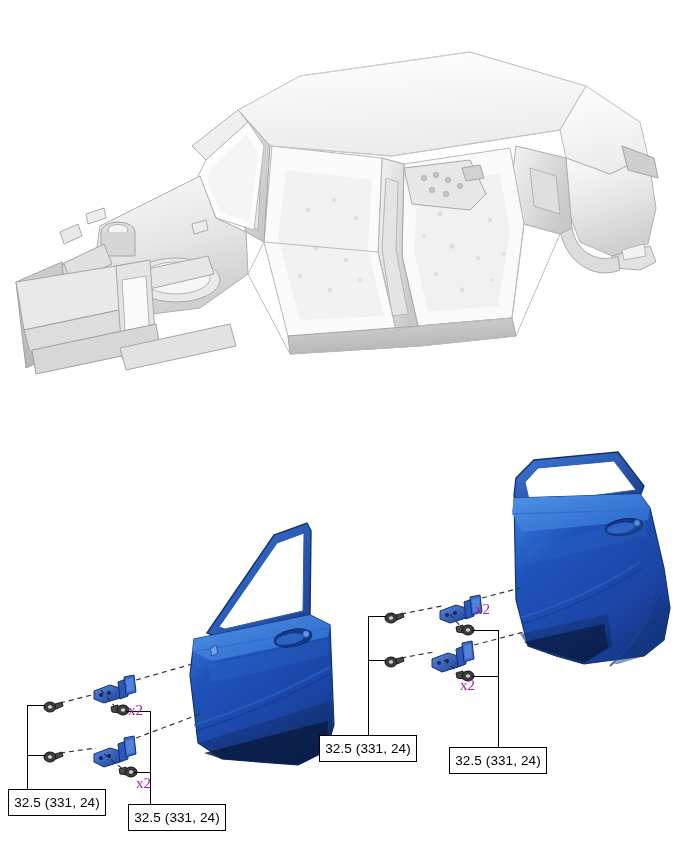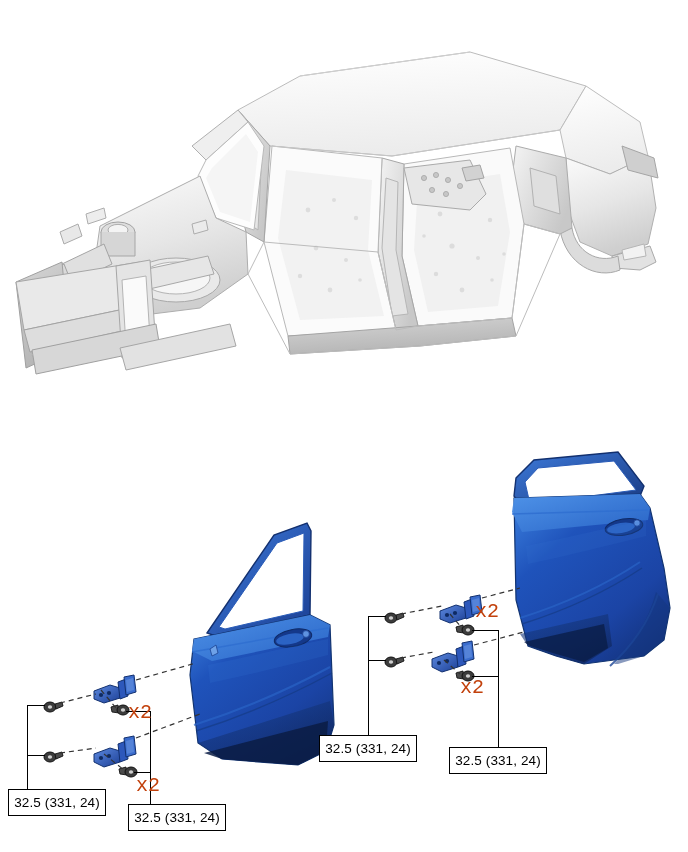--- a/index.html
+++ b/index.html
@@ -33,23 +33,23 @@
     justify-content: center;
     white-space: nowrap;
     letter-spacing: 0.1px;
     box-sizing: border-box;
     z-index: 40;
   }
 
   
   .qty-label {
     position: absolute;
-    font-family: Liberation Mono, monospace;
-    font-size: 20px;
-    color: #c2410c;
+    font-family: Liberation Serif, serif;
+    font-size: 15px;
+    color: #a21caf;
     line-height: 1;
     white-space: nowrap;
     z-index: 40;
   }
 
   
   .ln-h {           
     position: absolute;
     height: 0;
     border-top: 1.4px solid #000;

